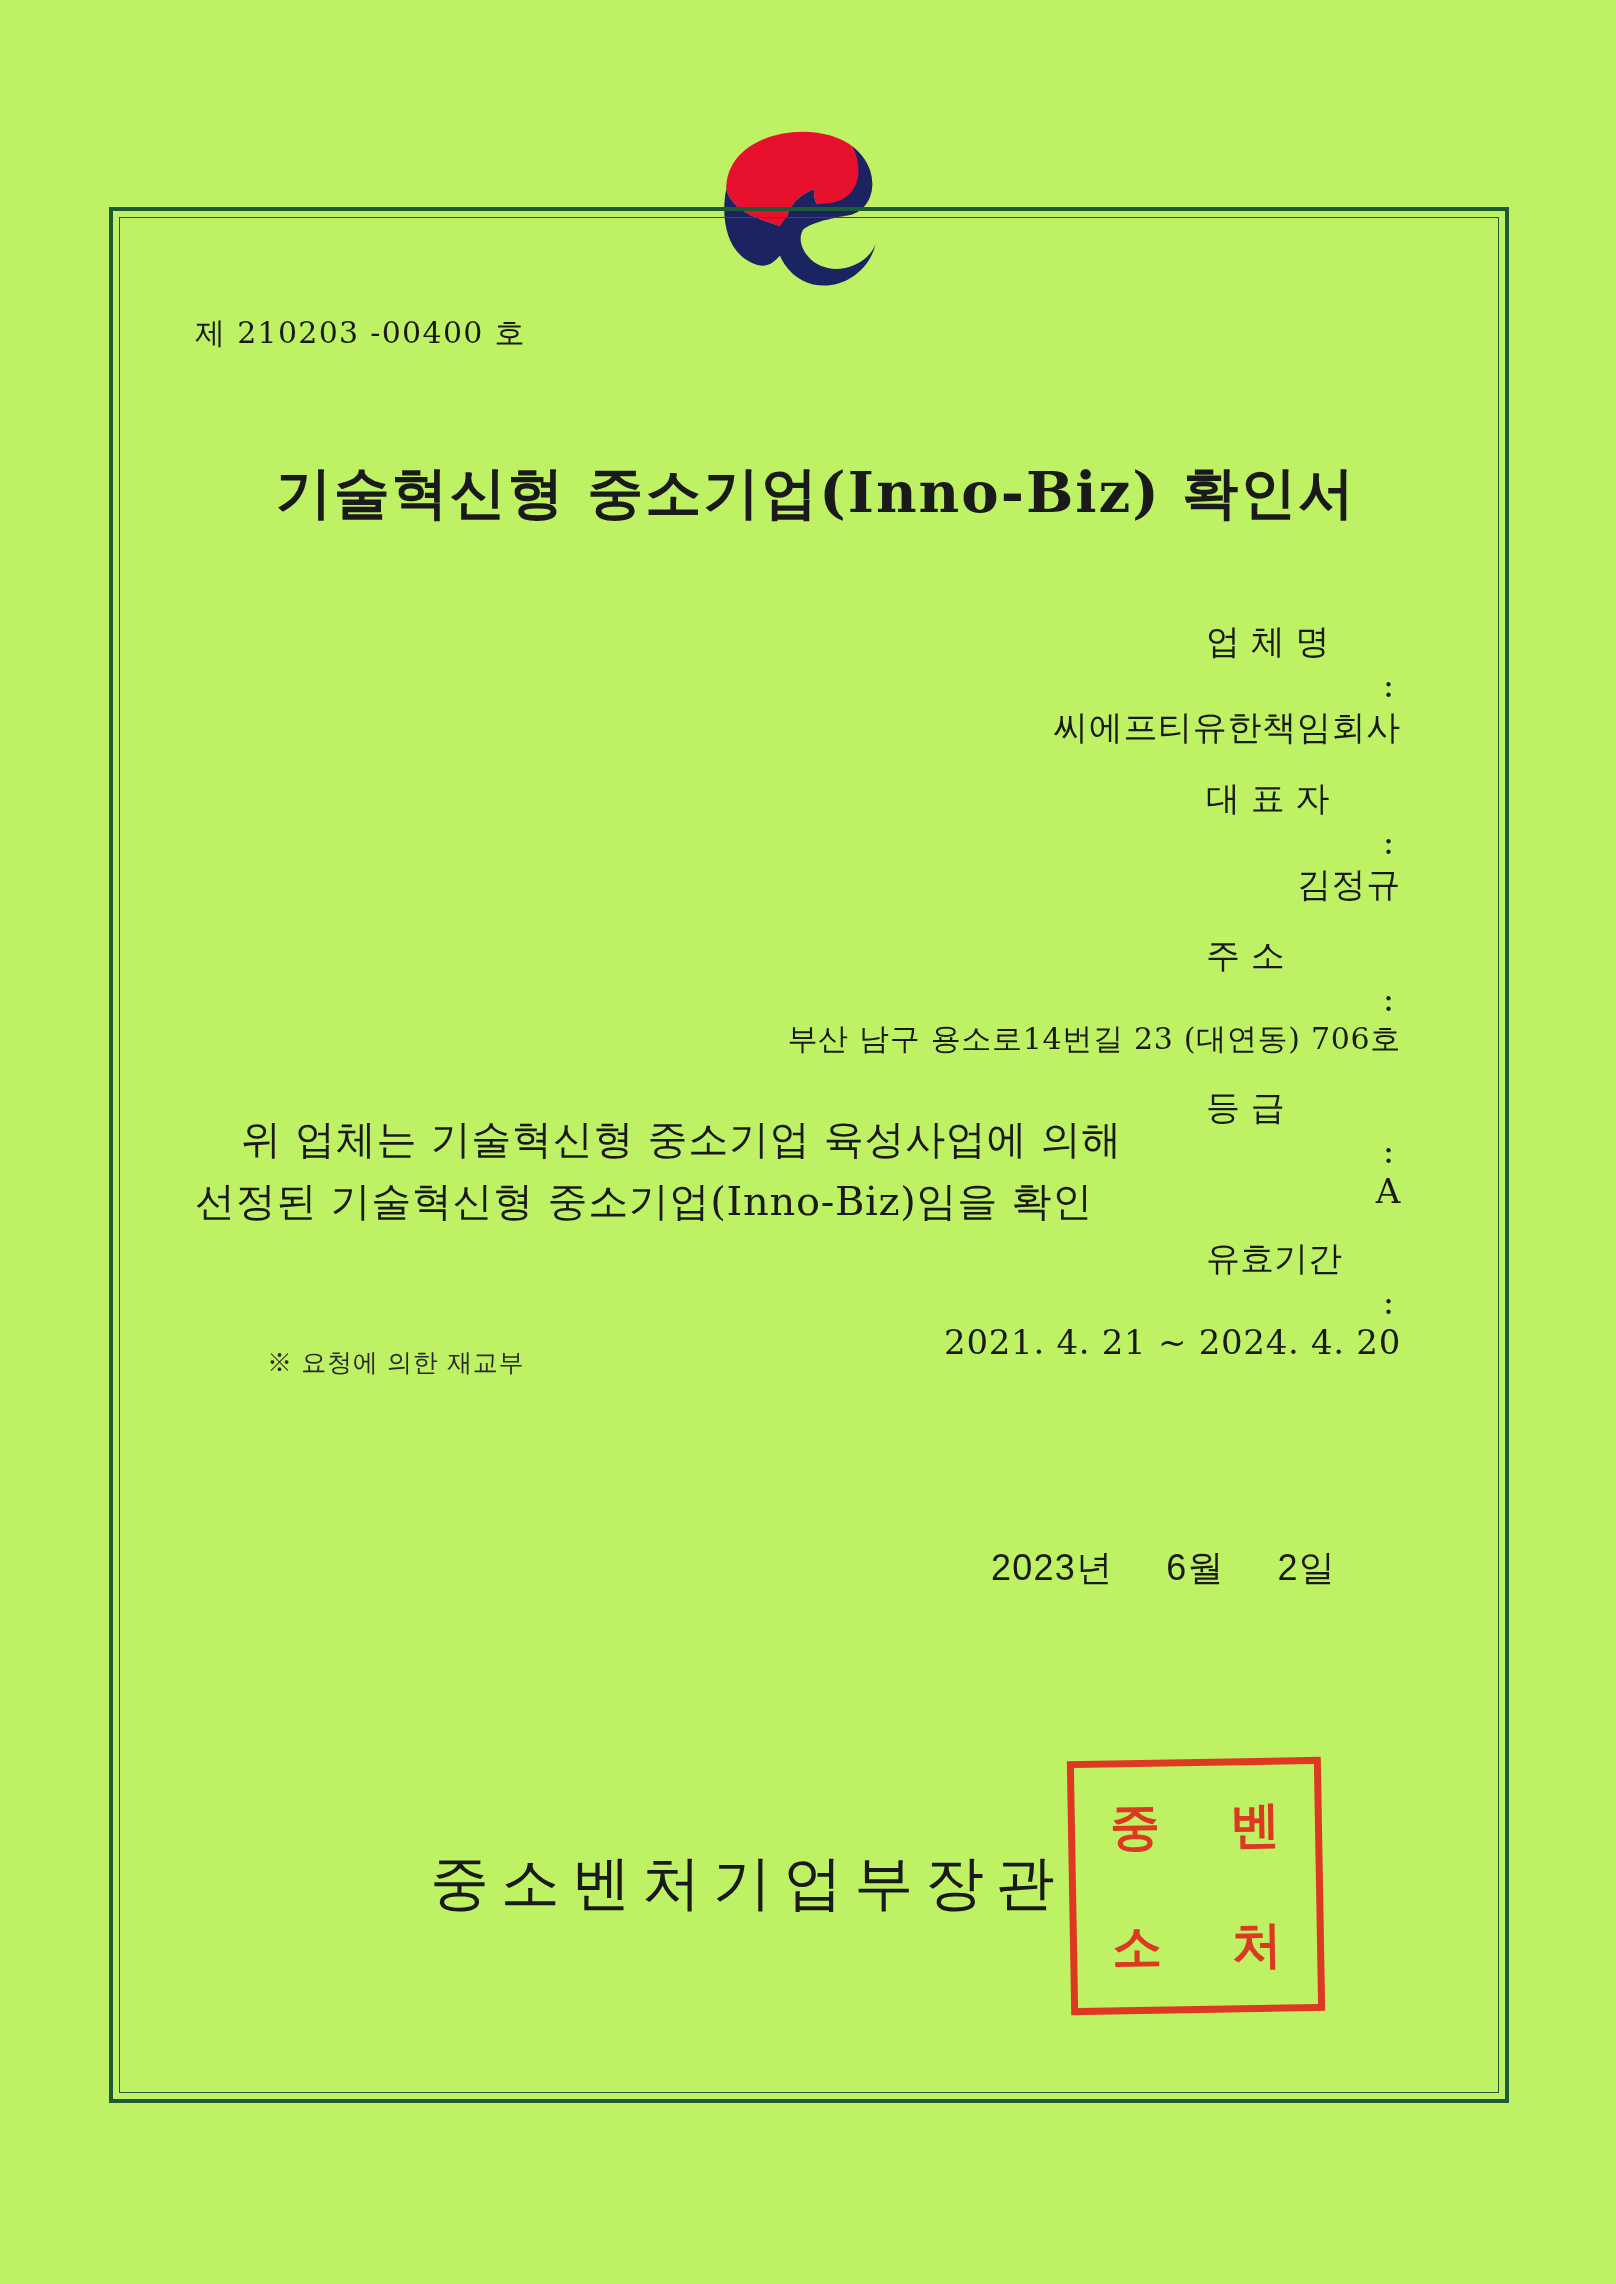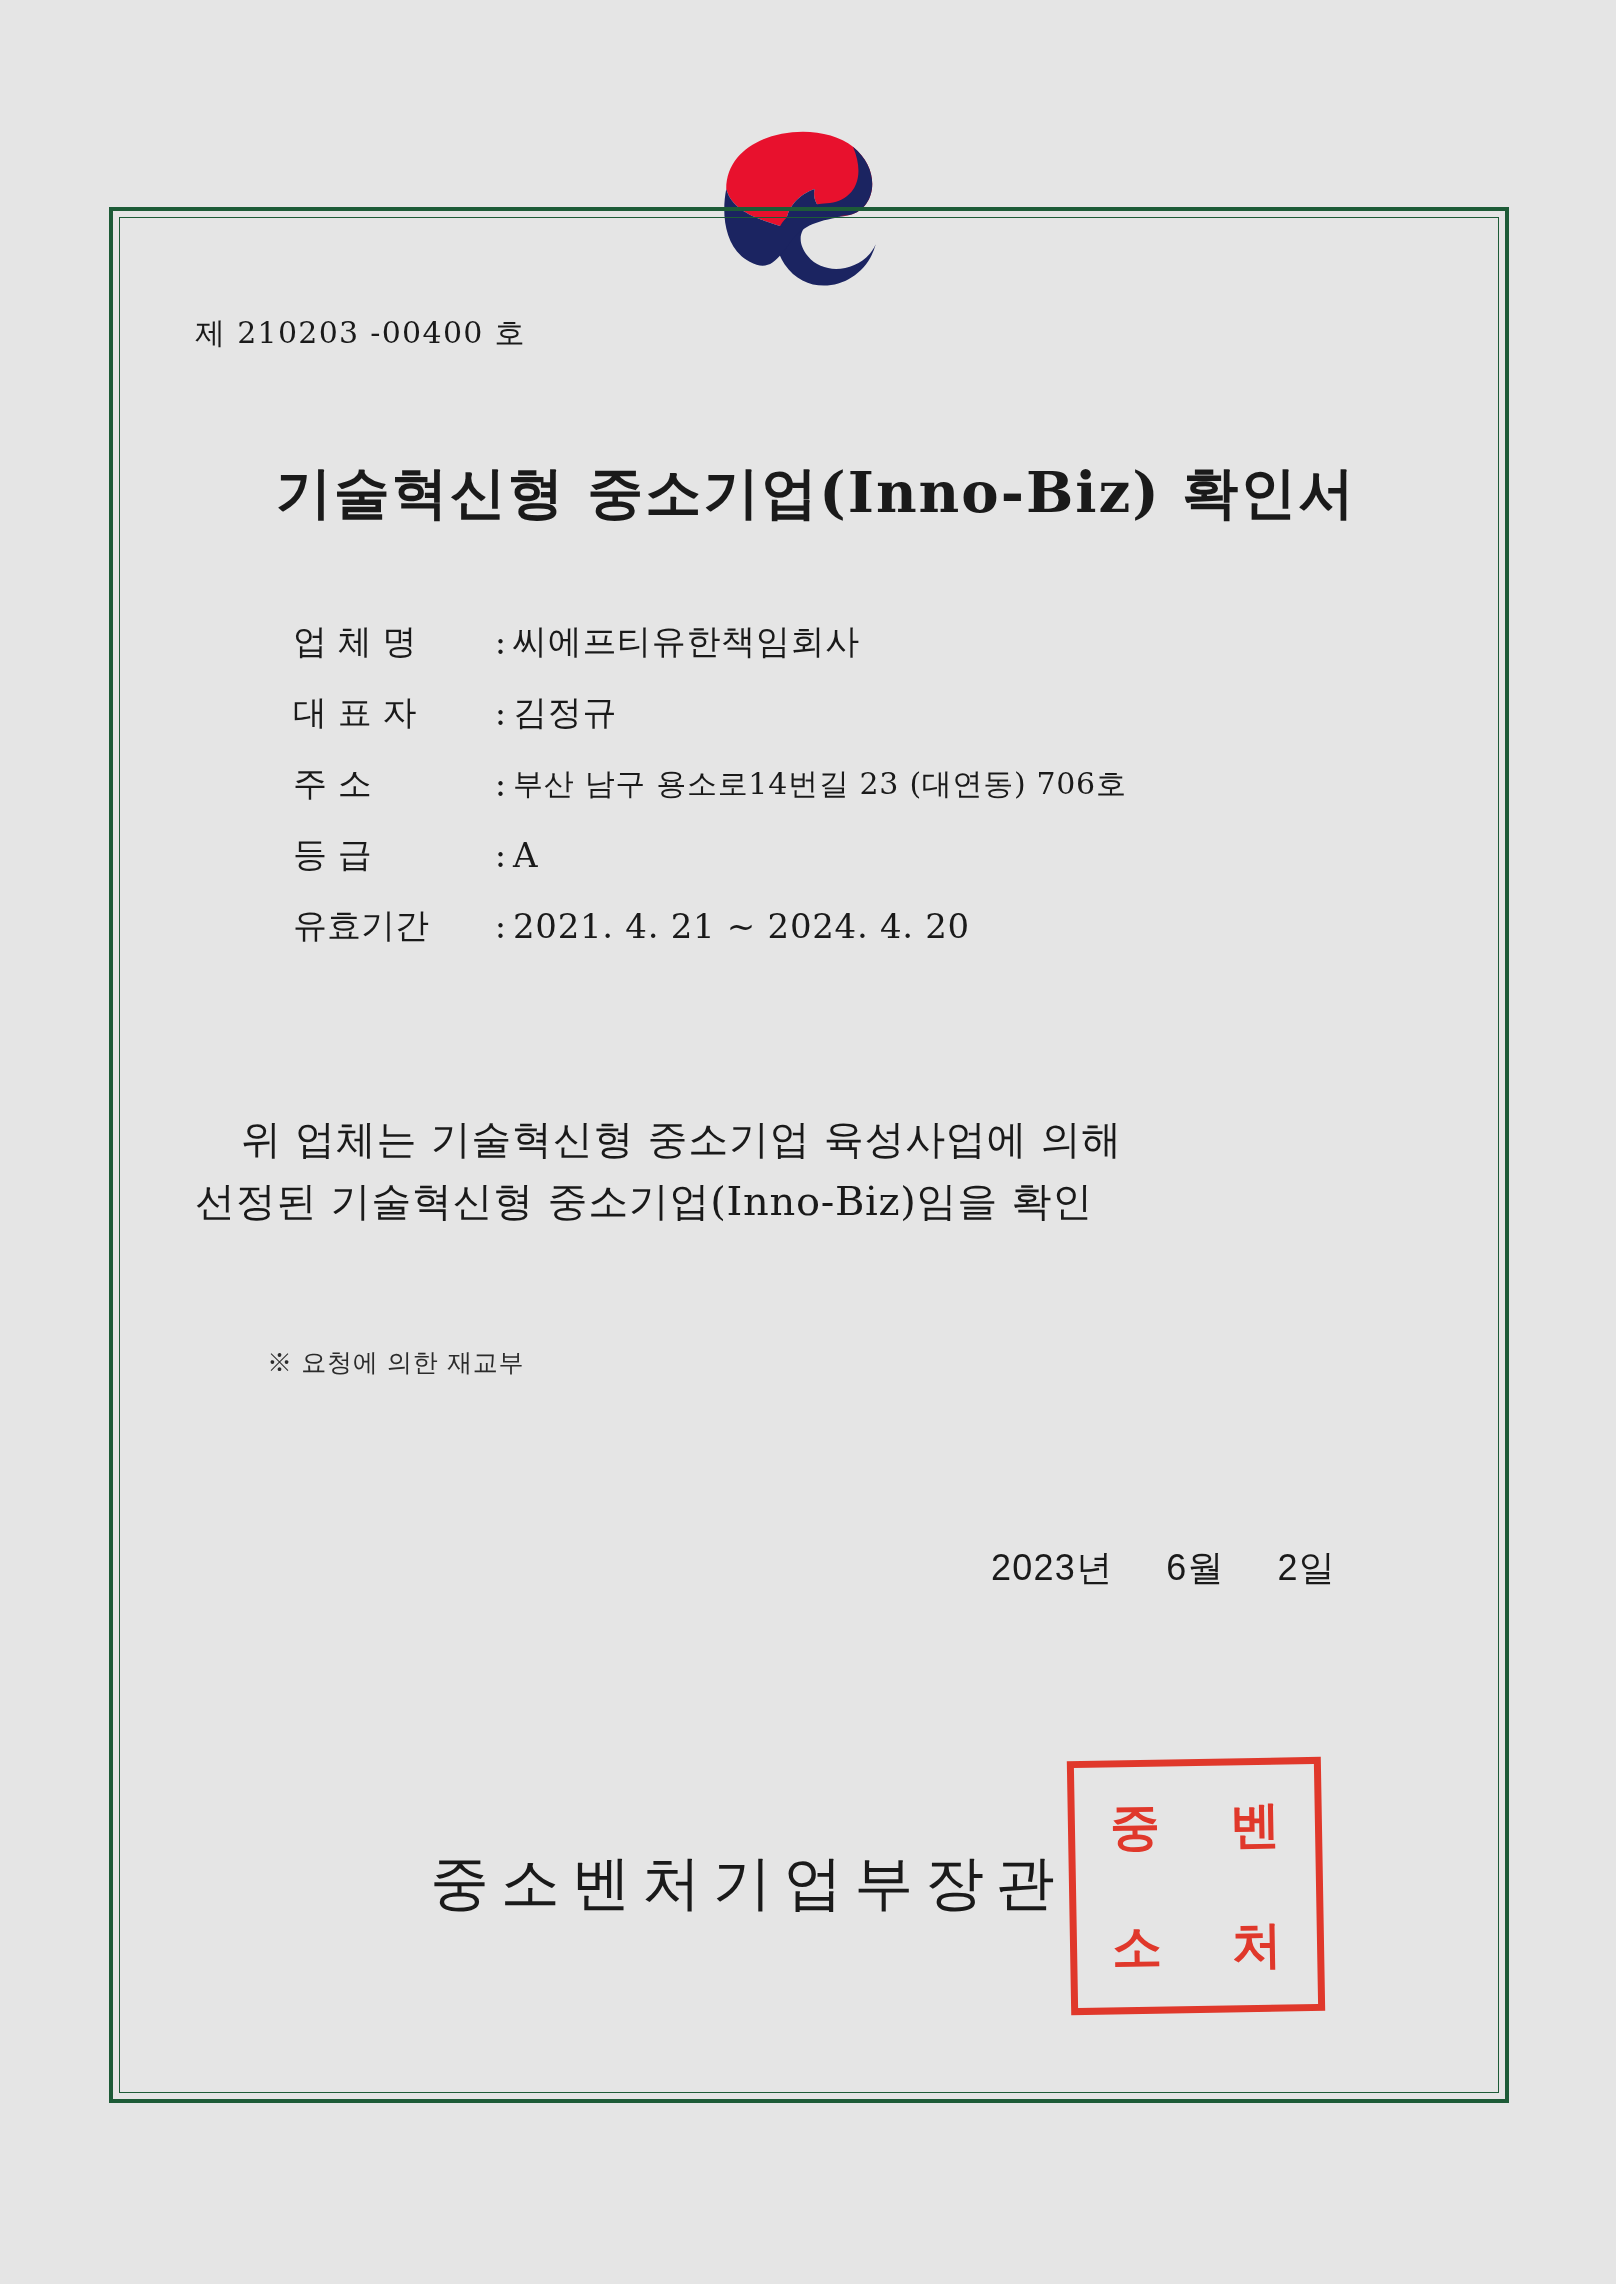--- a/index.html
+++ b/index.html
@@ -13,21 +13,21 @@
     position: relative;
     font-family: "Liberation Serif", serif;
     color: #1a1a1a;
     overflow: hidden;
   }
 
   
   #paper {
     position: absolute;
     inset: 0;
-    background: #e5e5e5;
+    background: #bef264;
   }
 
   
   #border-frame {
     position: absolute;
     left: 109px;
     top: 207px;
     width: 1400px;
     height: 1896px;
     border: 4.6px solid #1d5b37;
@@ -79,25 +79,26 @@
 
   
   #fields {
     position: absolute;
     left: 293px;
     top: 619px;
     width: 1108px;
   }
   .field-row {
     display: flex;
-    align-items: center;
+    align-items: flex-end;
     margin-bottom: 25px;
     font-size: 34px;
     white-space: nowrap;
     font-family: "DejaVu Serif", serif;
+    flex-direction: column;
   }
   .field-label {
     width: 195px;
     display: inline-flex;
     justify-content: space-between;
     letter-spacing: 0;
   }
   .field-colon {
     width: 25px;
     text-align: center;

